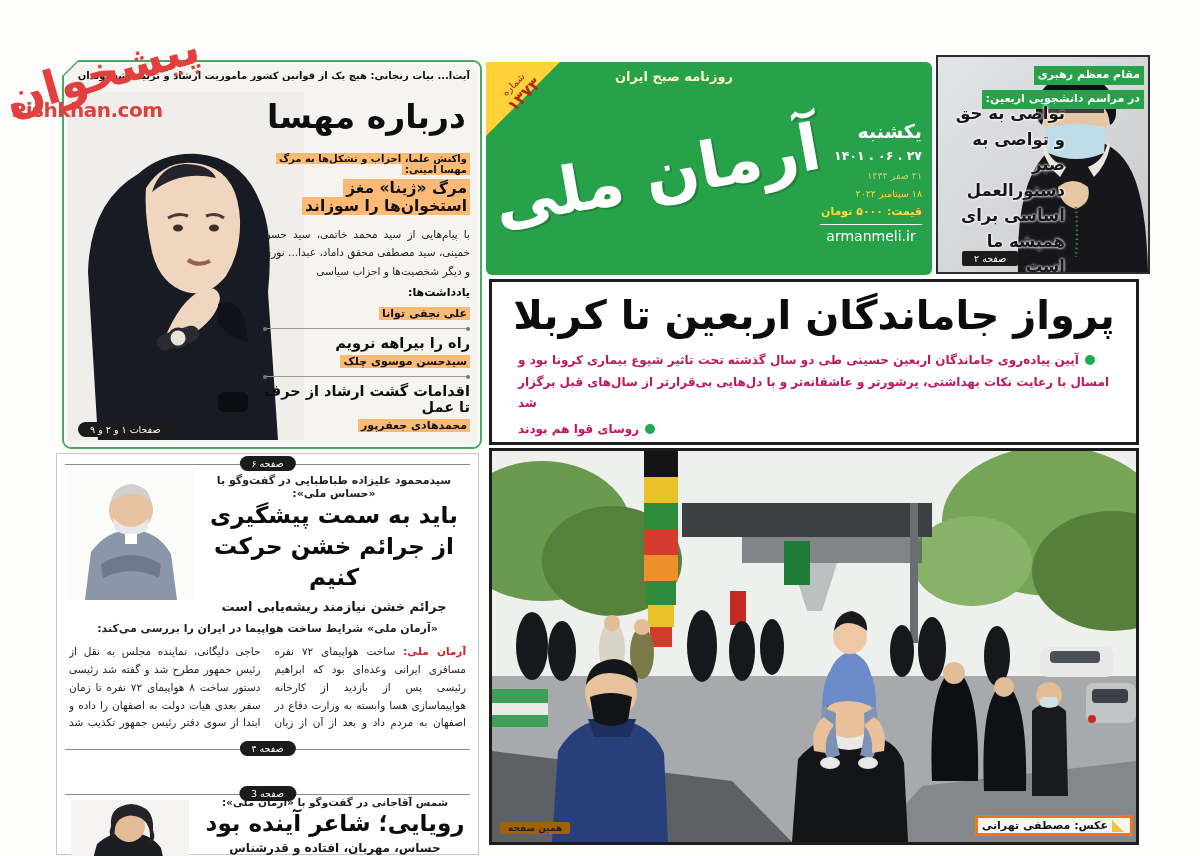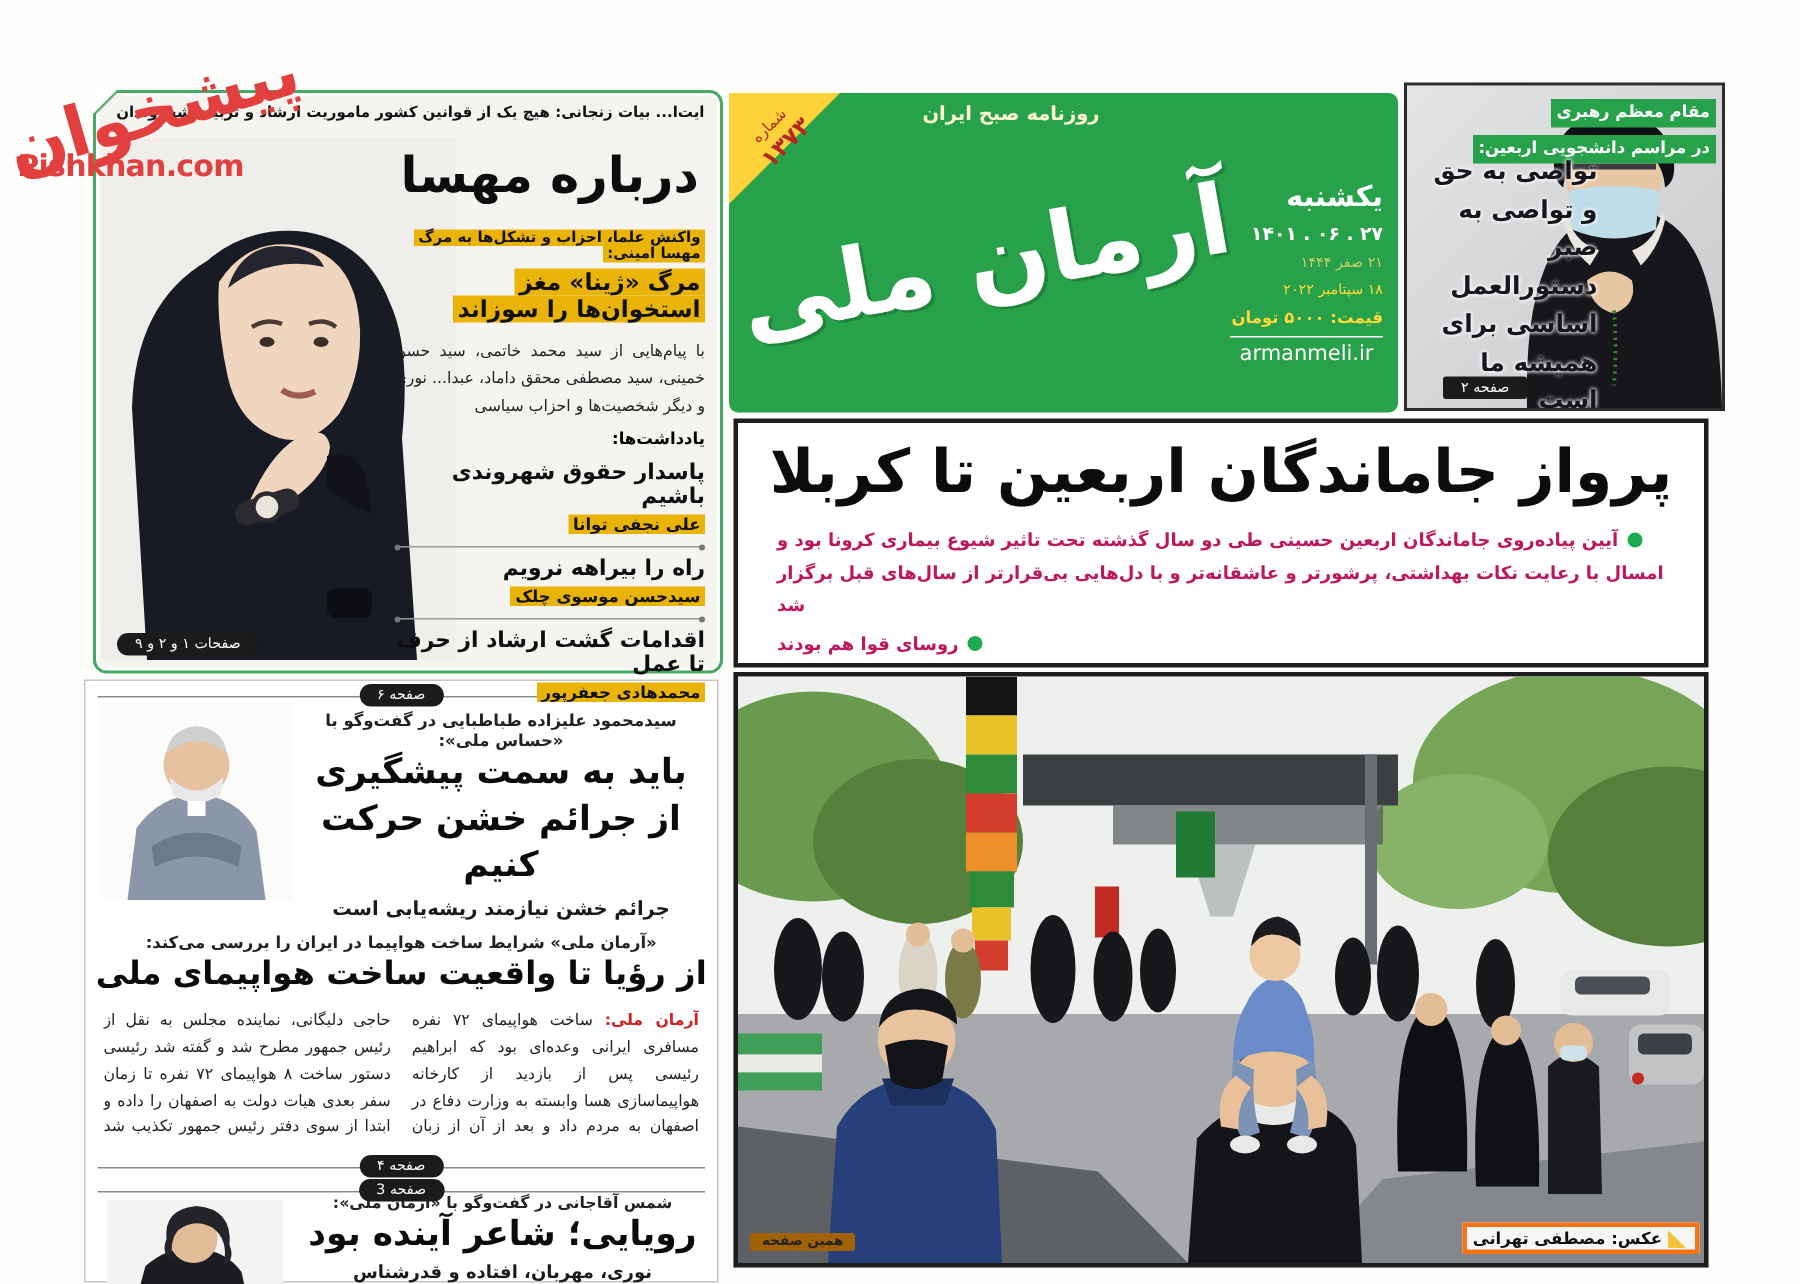--- a/index.html
+++ b/index.html
@@ -13,21 +13,21 @@
   #watermark .cal{font-size:46px;font-weight:bold;transform:rotate(-16deg);display:inline-block;line-height:1;}
   #watermark .latin{font-size:20px;font-weight:bold;margin-top:2px;letter-spacing:-0.5px;}
 
   
   #mahsa-box{left:62px;top:60px;width:416px;height:385px;border:2px solid #47a963;border-radius:9px;background:#f5f4f0;box-shadow:inset 0 0 0 2px #fff;z-index:5;}
   #mahsa-box .fold{position:absolute;left:-2px;top:-2px;width:0;height:0;border-top:16px solid #fff;border-right:16px solid transparent;filter:drop-shadow(1px 1px 0 #47a963);}
   #mahsa-top-strip{position:absolute;top:8px;left:10px;right:10px;font-size:10px;font-weight:bold;color:#111;text-align:center;white-space:nowrap;overflow:hidden;}
   #mahsa-art{position:absolute;left:4px;top:30px;width:236px;height:348px;}
   #mahsa-col{position:absolute;right:10px;top:34px;width:207px;display:flex;flex-direction:column;}
   #mahsa-headline{font-size:33px;font-weight:bold;color:#0d0d0d;text-align:center;line-height:1.3;margin-bottom:14px;letter-spacing:-1px;}
-  .hl{background:#eab308;color:#111;display:inline;box-decoration-break:clone;padding:0 3px;}
+  .hl{background:#fdba74;color:#111;display:inline;box-decoration-break:clone;padding:0 3px;}
   #mahsa-kicker{font-size:10px;font-weight:bold;text-align:right;margin-bottom:4px;}
   #mahsa-subhead{font-size:15.5px;font-weight:bold;text-align:right;margin-bottom:10px;letter-spacing:-0.5px;}
   #mahsa-body{font-size:10.5px;color:#222;text-align:justify;line-height:1.75;margin-bottom:6px;}
   #mahsa-notes-label{font-size:11px;font-weight:bold;margin-bottom:4px;}
   .note-title{font-size:14.5px;font-weight:bold;color:#0d0d0d;margin-top:4px;letter-spacing:-0.5px;}
   .note-author{margin-top:4px;font-size:11px;font-weight:bold;}
   .note-sep{border-top:1px solid #9a9a9a;margin:8px 2px 2px;position:relative;}
   .note-sep:before,.note-sep:after{content:"";position:absolute;top:-2.5px;width:4px;height:4px;background:#777;border-radius:50%;}
   .note-sep:before{right:-2px;} .note-sep:after{left:-2px;}
   .page-badge{background:#1b1b1b;color:#fff;font-size:9.5px;border-radius:9px;padding:2px 12px;display:inline-block;direction:rtl;}
@@ -128,21 +128,20 @@
     </svg>
 
     <div id="mahsa-col" class="fa">
       <div id="mahsa-headline">درباره مهسا</div>
       <div id="mahsa-kicker"><span class="hl">واکنش علما، احزاب و تشکل‌ها به مرگ مهسا امینی:</span></div>
       <div id="mahsa-subhead"><span class="hl">مرگ «ژینا» مغز استخوان‌ها را سوزاند</span></div>
       <div id="mahsa-body">با پیام‌هایی از سید محمد خاتمی، سید حسن خمینی، سید مصطفی محقق داماد، عبدا... نوری و دیگر شخصیت‌ها و احزاب سیاسی</div>
       <div id="mahsa-notes-label">یادداشت‌ها:</div>
 
       <div class="note">
-        <div class="note-title">پاسدار حقوق شهروندی باشیم</div>
         <div class="note-author"><span class="hl">علی نجفی توانا</span></div>
         <div class="note-sep"></div>
       </div>
       <div class="note">
         <div class="note-title">راه را بیراهه نرویم</div>
         <div class="note-author"><span class="hl">سیدحسن موسوی چلک</span></div>
         <div class="note-sep"></div>
       </div>
       <div class="note">
         <div class="note-title">اقدامات گشت ارشاد از حرف تا عمل</div>
@@ -315,40 +314,39 @@
         </div>
         <div class="a-subhead">جرائم خشن نیازمند ریشه‌یابی است</div>
       </div>
       <div class="sep">
         <span class="page-badge">صفحه ۶</span>
       </div>
     </div>
 
     <div id="a2" class="article">
       <div class="kicker fa">«آرمان ملی» شرایط ساخت هواپیما در ایران را بررسی می‌کند:</div>
-      <div class="a-headline fa">از رؤیا تا واقعیت ساخت هواپیمای ملی</div>
       <div id="a2-body" class="fa">
         <span class="lead-in">آرمان ملی:</span><span> ساخت هواپیمای ۷۲ نفره مسافری ایرانی وعده‌ای بود که ابراهیم رئیسی پس از بازدید از کارخانه هواپیماسازی هسا وابسته به وزارت دفاع در اصفهان به مردم داد و بعد از آن از زبان حاجی دلیگانی، نماینده مجلس به نقل از رئیس جمهور مطرح شد و گفته شد رئیسی دستور ساخت ۸ هواپیمای ۷۲ نفره تا زمان سفر</span> <span>بعدی هیات دولت به اصفهان را داده و ابتدا از سوی دفتر رئیس جمهور تکذیب شد اما دوباره با تایید از سوی وزیر دفاع خبرساز شد البته تلاش ایران برای دستیابی به تکنولوژی ساخت هواپیمای مسافربری از دهه ۷۰ آغاز شد و در دولت اصلاحات وزیر راه دولت قبل در مراسم افتتاح فرودگاه امام خمینی(ره) از نخستین پرواز ....</span>
       </div>
       <div class="sep">
         <span class="page-badge">صفحه ۴</span>
       </div>
     </div>
 
     <div id="a3" class="article">
       <svg id="a3-art" viewBox="0 0 118 66" preserveAspectRatio="none">
         <rect width="118" height="66" fill="#f4f3f1"></rect>
         <path d="M20 66 L26 44 Q42 30 60 32 Q80 34 90 48 L94 66 Z" fill="#1c1d22"></path>
         <circle cx="58" cy="26" r="16" fill="#e2bb97"></circle>
         <path d="M40 26 Q38 6 60 4 Q84 6 82 30 Q86 40 78 44 Q82 26 70 18 Q58 12 48 20 Q42 26 44 40 Q36 36 40 26 Z" fill="#23232a"></path>
       </svg>
       <div id="a3-text" class="fa">
         <div class="kicker">شمس آقاجانی در گفت‌وگو با «آرمان ملی»:</div>
         <div class="a-headline">رویایی؛ شاعر آینده بود</div>
-        <div class="a-subhead">نوری، مهربان، افتاده و قدرشناس</div>
+        <div class="a-subhead">حساس، مهربان، افتاده و قدرشناس</div>
       </div>
       <div class="sep">
         <span class="page-badge">صفحه 3</span>
       </div>
     </div>
 
   </div>
 </div>
 
 </body></html>

